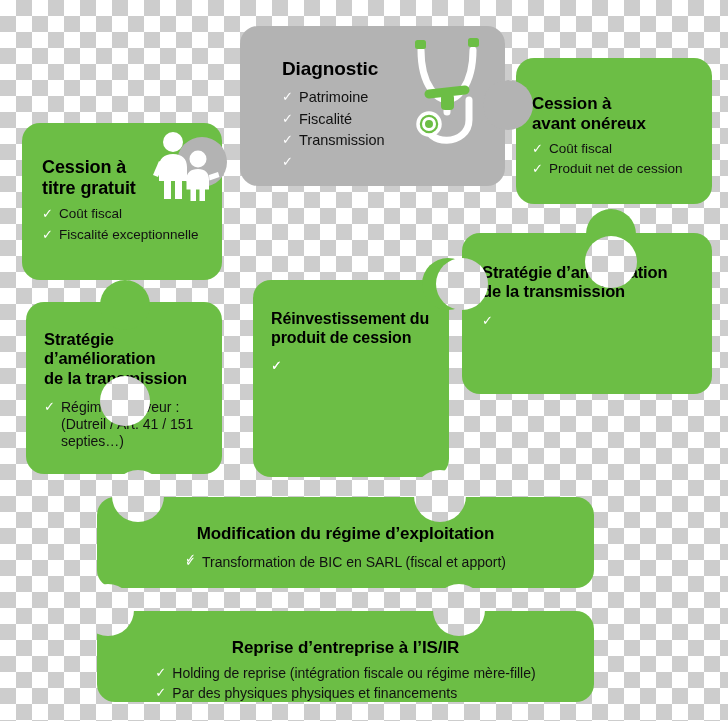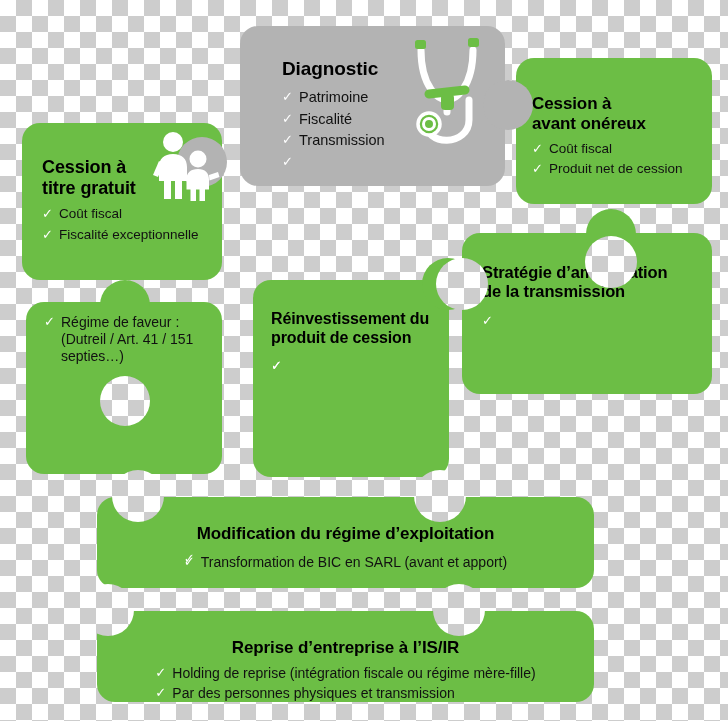--- a/index.html
+++ b/index.html
@@ -190,20 +190,25 @@
       </ul>
     </div>
 
     <div class="notch notch-bg" style="left:-26px; top:25px; width:52px; height:52px;"></div>
   </div>
 
   <div class="tab" style="left:100px; top:280px; width:50px; height:50px; background:#6cbe45;"></div>
 
   <div class="piece" style="left:26px; top:302px; width:196px; height:172px;">
     <div class="inner" style="padding:12px 8px 10px 18px;">
+      <div class="ttl" style="font-size:16.5px; margin-bottom:11px;">
+        <span>Stratégie</span><br>
+        <span>d’amélioration</span><br>
+        <span>de la transmission</span>
+      </div>
       <ul class="bullets lightchk" style="font-size:14px;">
         <li style="white-space:pre-line;"><span class="chk">✓</span><span>Régime de faveur :
 (Dutreil  / Art. 41 / 151
 septies…)</span></li>
       </ul>
     </div>
   </div>
 
   <div class="tab" style="left:422px; top:258px; width:52px; height:52px; background:#6cbe45;"></div>
 
@@ -218,34 +223,34 @@
         <li style="white-space:pre-line;"><span class="chk">✓</span></li>
       </ul>
     </div>
   </div>
 
   <div class="piece" style="left:97px; top:497px; width:497px; height:91px;">
     <div class="inner" style="padding:11px 10px 10px 10px; text-align:center;">
       <div class="ttl" style="font-size:17px; margin-bottom:7px;">Modification du régime d’exploitation</div>
       <ul class="bullets lightchk" style="font-size:14px; display:inline-block; text-align:left;">
         <li style="margin-bottom:3px;"><span class="chk">✓</span></li>
-        <li><span class="chk">✓</span><span>Transformation de BIC en SARL (avant et apport)</span></li>
+        <li><span class="chk">✓</span><span>Transformation de BIC en SARL (fiscal et apport)</span></li>
       </ul>
     </div>
 
     <div class="notch notch-bg" style="left:15px; top:-27px; width:52px; height:52px;"></div>
     <div class="notch notch-bg" style="left:317px; top:-27px; width:52px; height:52px;"></div>
   </div>
 
   <div class="piece" style="left:97px; top:611px; width:497px; height:91px;">
     <div class="inner" style="padding:11px 10px 10px 10px; text-align:center;">
       <div class="ttl" style="font-size:17px; margin-bottom:7px;">Reprise d’entreprise à l’IS/IR</div>
       <ul class="bullets lightchk" style="font-size:14px; display:inline-block; text-align:left;">
         <li style="margin-bottom:3px;"><span class="chk">✓</span><span>Holding de reprise (intégration fiscale ou régime mère-fille)</span></li>
-        <li><span class="chk">✓</span><span>Par des personnes physiques et transmission</span></li>
+        <li><span class="chk">✓</span><span>Par des physiques physiques et financements</span></li>
       </ul>
     </div>
 
     <div class="notch notch-bg" style="left:-15px; top:-27px; width:52px; height:52px;"></div>
     <div class="notch notch-bg" style="left:336px; top:-27px; width:52px; height:52px;"></div>
   </div>
 
 </div>
 
 </body></html>

